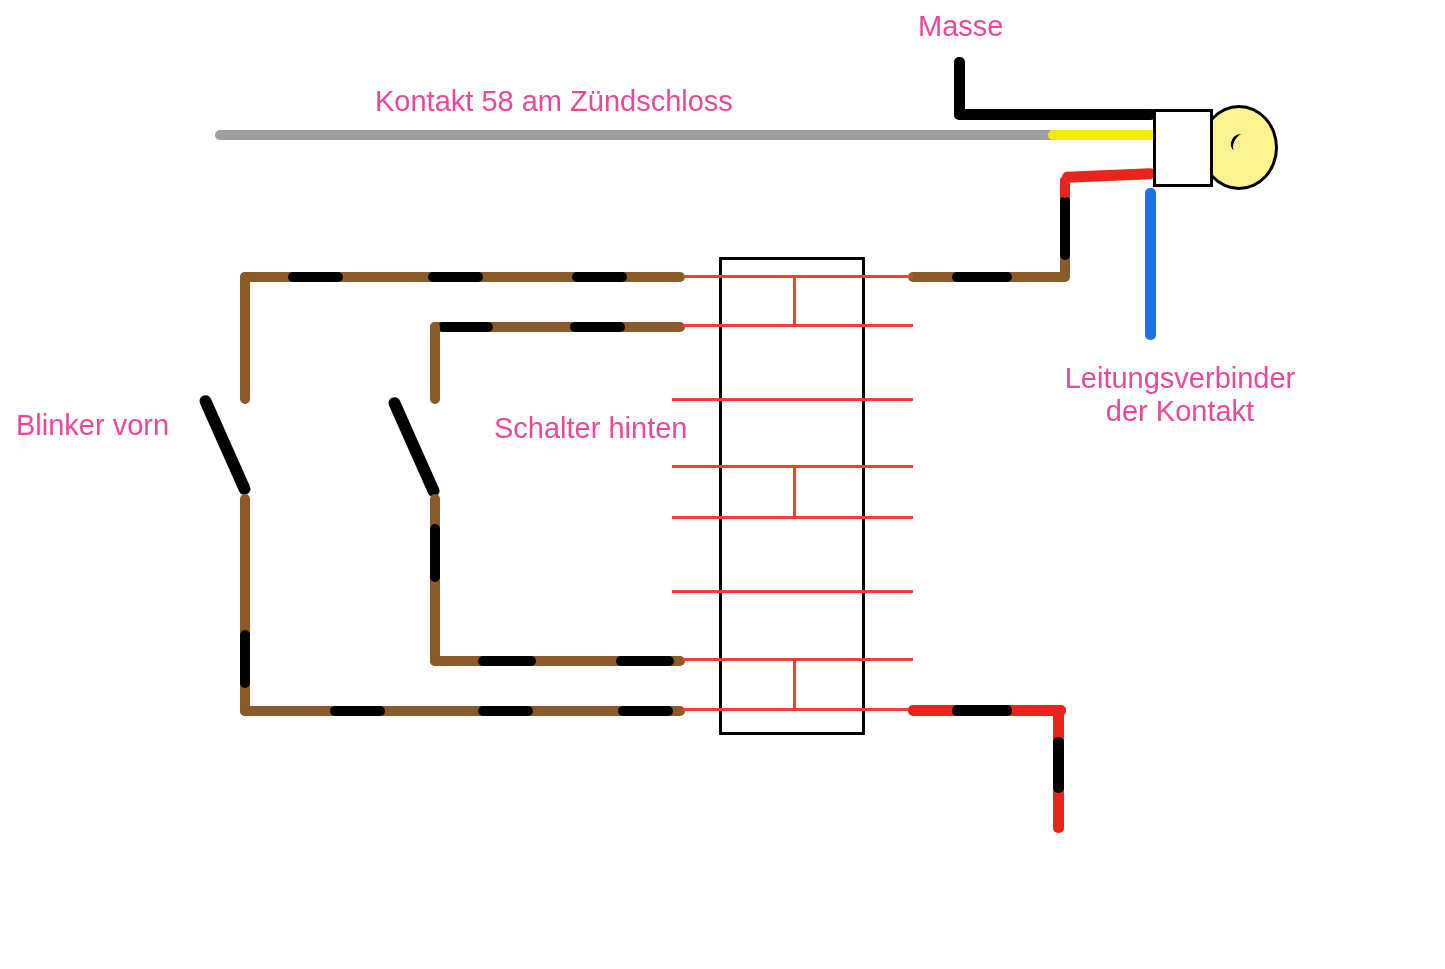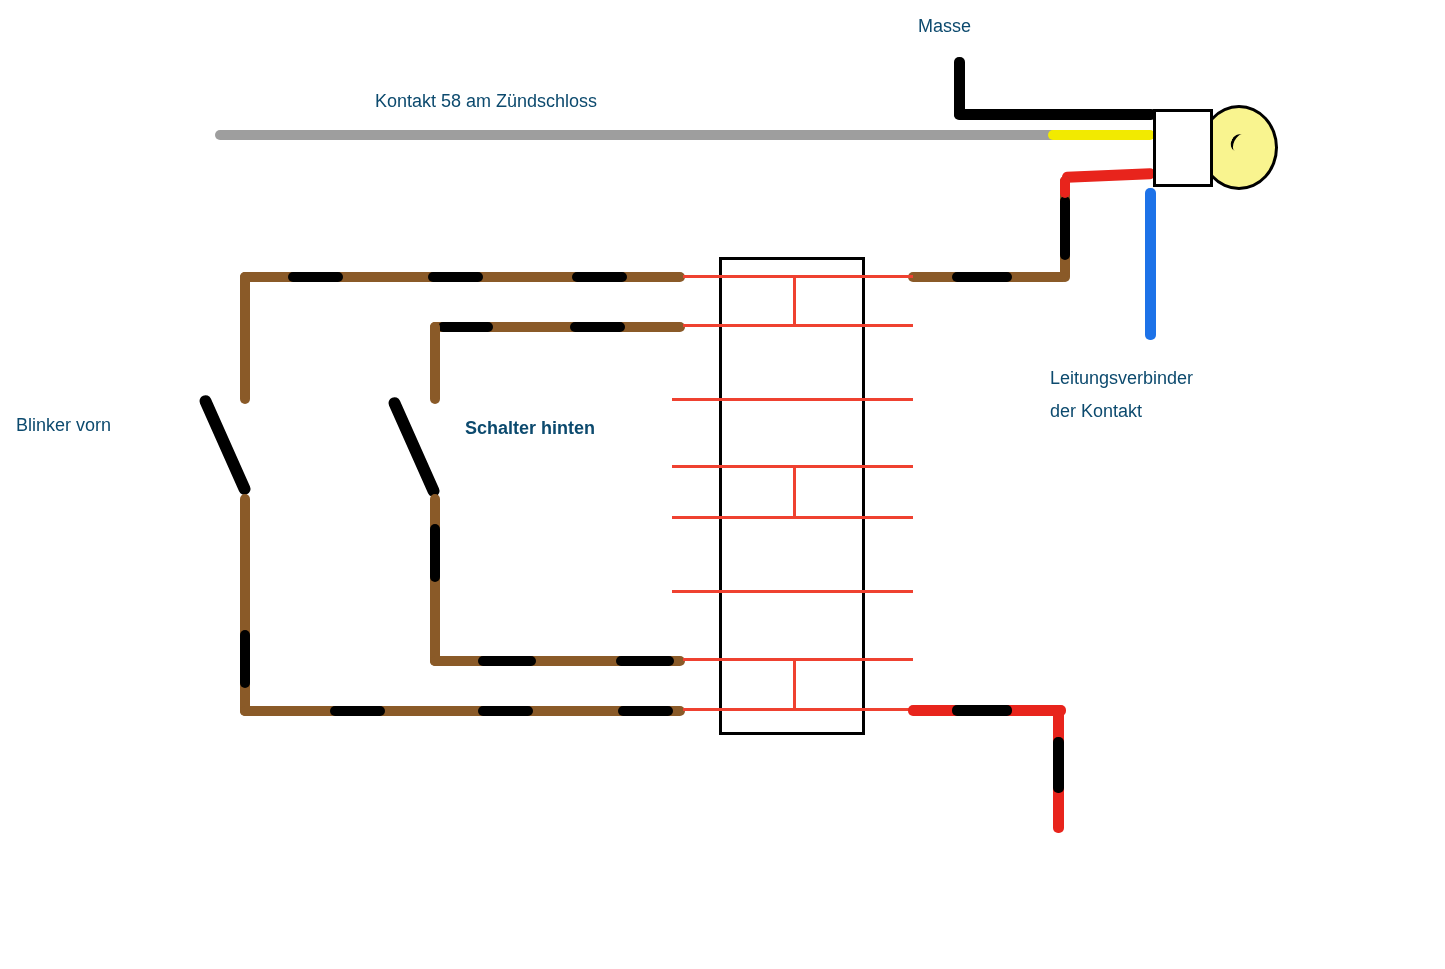--- a/index.html
+++ b/index.html
@@ -5,26 +5,26 @@
   html,body { margin:0; padding:0; background:#ffffff; }
   #stage {
     position:relative;
     width:1445px; height:969px;
     background:#ffffff;
     font-family:"Liberation Sans", sans-serif;
     overflow:hidden;
   }
   .label {
     position:absolute;
-    color:#0c4a6e;
-    font-size:18px;
+    color:#ec4899;
+    font-size:29px;
     line-height:33px;
     white-space:nowrap;
   }
-  .label.center { text-align:left; white-space:normal; }
+  .label.center { text-align:center; white-space:normal; }
   .wire { position:absolute; border-radius:5px; }
   .brown  { background:#8a5a28; }
   .blackw { background:#000000; }
   .redw   { background:#e8241c; }
   .bluew  { background:#1d72e8; }
   .yellow { background:#f2ea00; }
   .gray   { background:#9e9e9e; }
   .dash { position:absolute; background:#000; border-radius:5px; top:0; height:100%; }
   .vdash { position:absolute; background:#000; border-radius:5px; left:0; width:100%; }
   .thinred { position:absolute; background:#ef4130; }
@@ -139,21 +139,21 @@
   <div class="wire redw" style="left:1053px; top:705px; width:11px; height:128px;">
     <div class="vdash" style="top:32px; height:56px;"></div>
   </div>
 
   <div class="label" style="left:918px; top:10px;">Masse</div>
 
   <div class="label" style="left:375px; top:85px;">Kontakt 58 am Zündschloss</div>
 
   <div class="label" style="left:16px; top:409px;">Blinker vorn</div>
 
-  <div class="label" style="left:465px; top:412px;font-weight:bold;">Schalter hinten</div>
+  <div class="label" style="left:494px; top:412px;">Schalter hinten</div>
 
   <div class="label center" style="left:1050px; top:362px; width:260px;">
     <span>Leitungsverbinder</span><br>
     <span>der Kontakt</span>
   </div>
 
 
 </div>
 
 </body></html>

